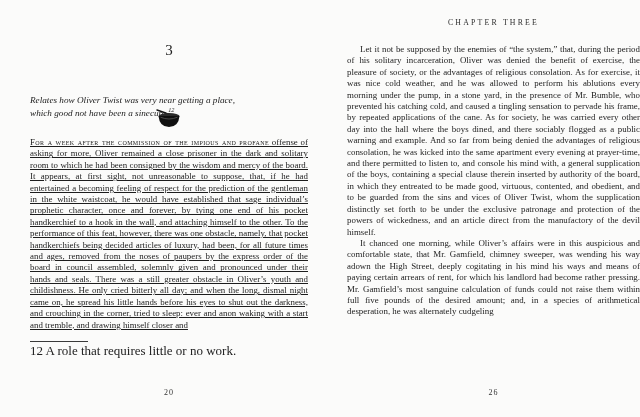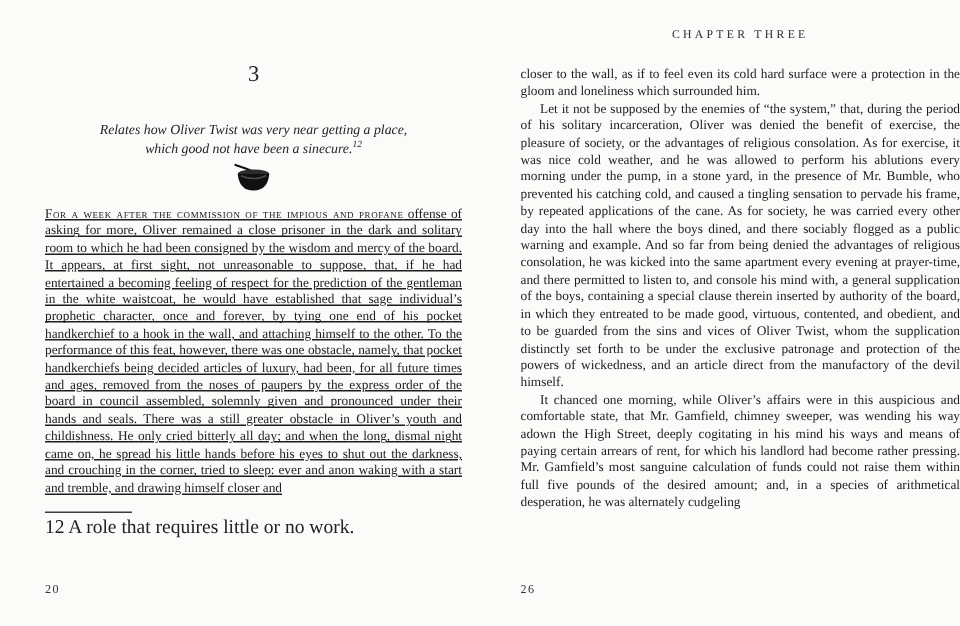--- a/index.html
+++ b/index.html
@@ -22,23 +22,23 @@
   .chapter-number {
     position: absolute;
     top: 42px;
     width: 100%;
     text-align: center;
     font-size: 15px;
     color: #222;
   }
   .epigraph {
     position: absolute;
-    top: 80px;
+    top: 94px;
     width: 100%;
-    text-align: center;
+    text-align: left;
     font-style: italic;
     font-size: 9.2px;
     line-height: 13px;
     color: #222;
   }
   .epigraph sup {
     font-size: 6.3px;
     font-style: italic;
     vertical-align: super;
     line-height: 0;
@@ -85,20 +85,21 @@
     width: 100%;
     text-align: center;
     font-size: 7.8px;
     letter-spacing: 2.2px;
     color: #2e2e2e;
   }
   .page-number {
     position: absolute;
     bottom: 20px;
     width: 100%;
+    text-align: center;
     font-size: 8px;
     letter-spacing: 1px;
     color: #333;
   }
 </style>
 </head>
 <body>
 
 <div class="page page-left">
 
@@ -129,19 +130,18 @@
   </div>
 
   <div class="page-number">20</div>
 </div>
 
 <div class="page page-right">
 
   <div class="running-head">CHAPTER THREE</div>
 
   <div class="body-block right-body">
-    <p class="para">closer to the wall, as if to feel even its cold hard surface were a protection in the gloom and loneliness which surrounded him.</p>
     <p class="para indent">Let it not be supposed by the enemies of “the system,” that, during the period of his solitary incarceration, Oliver was denied the benefit of exercise, the pleasure of society, or the advantages of religious consolation. As for exercise, it was nice cold weather, and he was allowed to perform his ablutions every morning under the pump, in a stone yard, in the presence of Mr. Bumble, who prevented his catching cold, and caused a tingling sensation to pervade his frame, by repeated applications of the cane. As for society, he was carried every other day into the hall where the boys dined, and there sociably flogged as a public warning and example. And so far from being denied the advantages of religious consolation, he was kicked into the same apartment every evening at prayer-time, and there permitted to listen to, and console his mind with, a general supplication of the boys, containing a special clause therein inserted by authority of the board, in which they entreated to be made good, virtuous, contented, and obedient, and to be guarded from the sins and vices of Oliver Twist, whom the supplication distinctly set forth to be under the exclusive patronage and protection of the powers of wickedness, and an article direct from the manufactory of the devil himself.</p>
     <p class="para indent">It chanced one morning, while Oliver’s affairs were in this auspicious and comfortable state, that Mr. Gamfield, chimney sweeper, was wending his way adown the High Street, deeply cogitating in his mind his ways and means of paying certain arrears of rent, for which his landlord had become rather pressing. Mr. Gamfield’s most sanguine calculation of funds could not raise them within full five pounds of the desired amount; and, in a species of arithmetical desperation, he was alternately cudgeling</p>
   </div>
 
   <div class="page-number">26</div>
 </div>
 
 </body></html>

